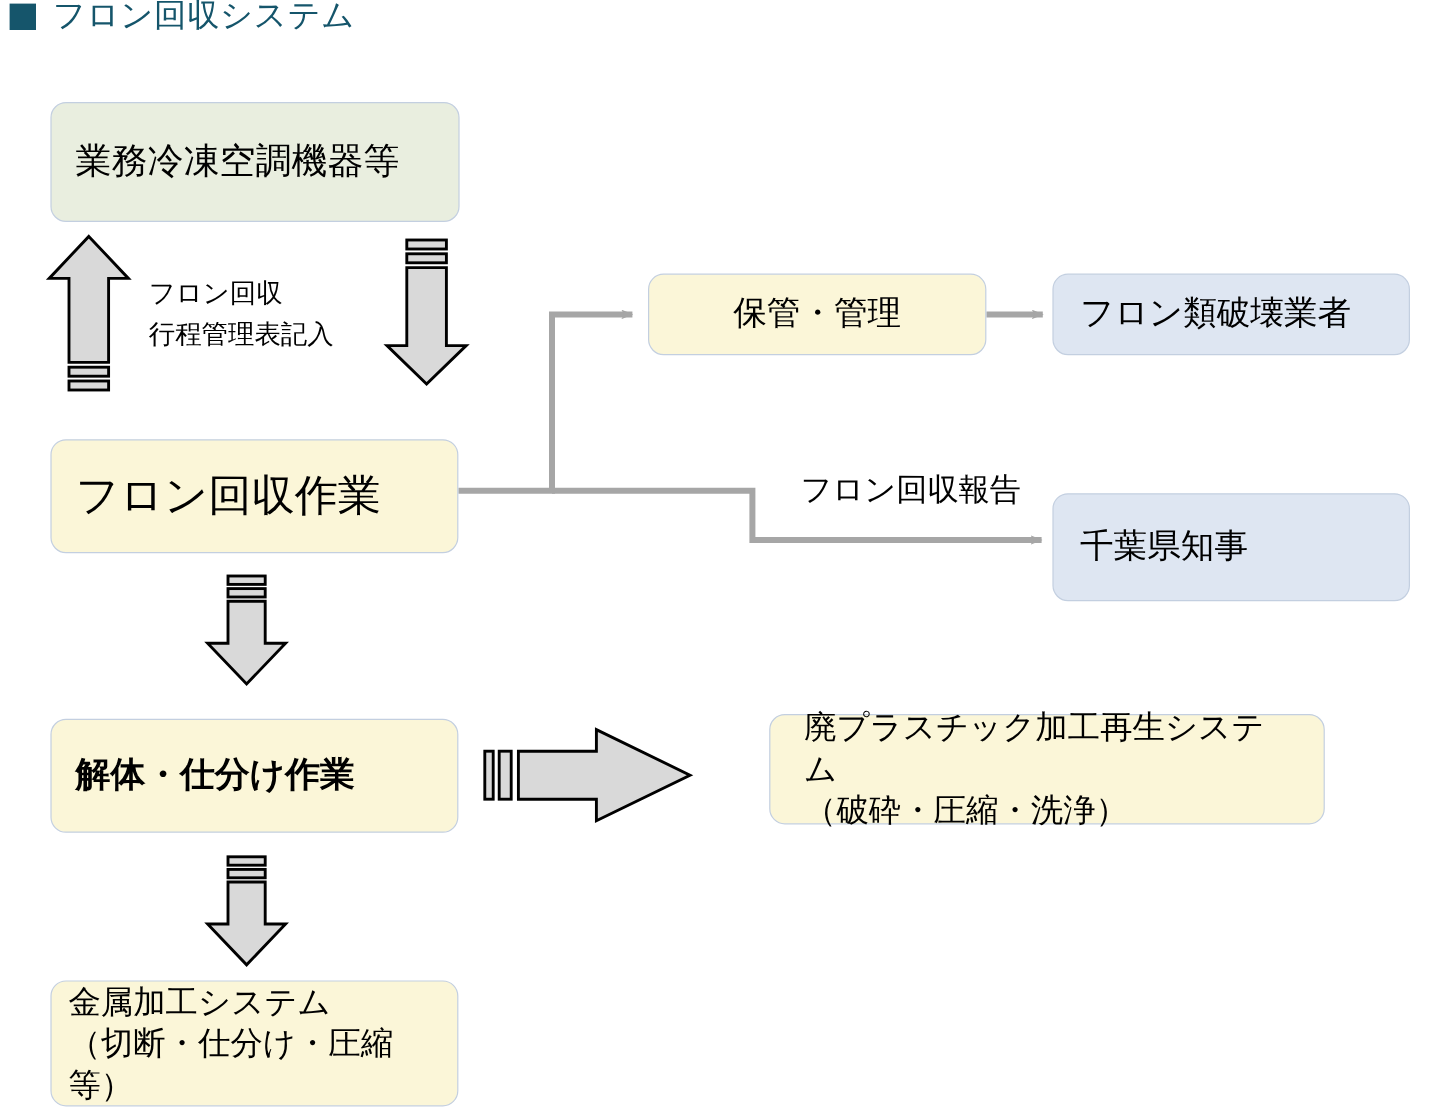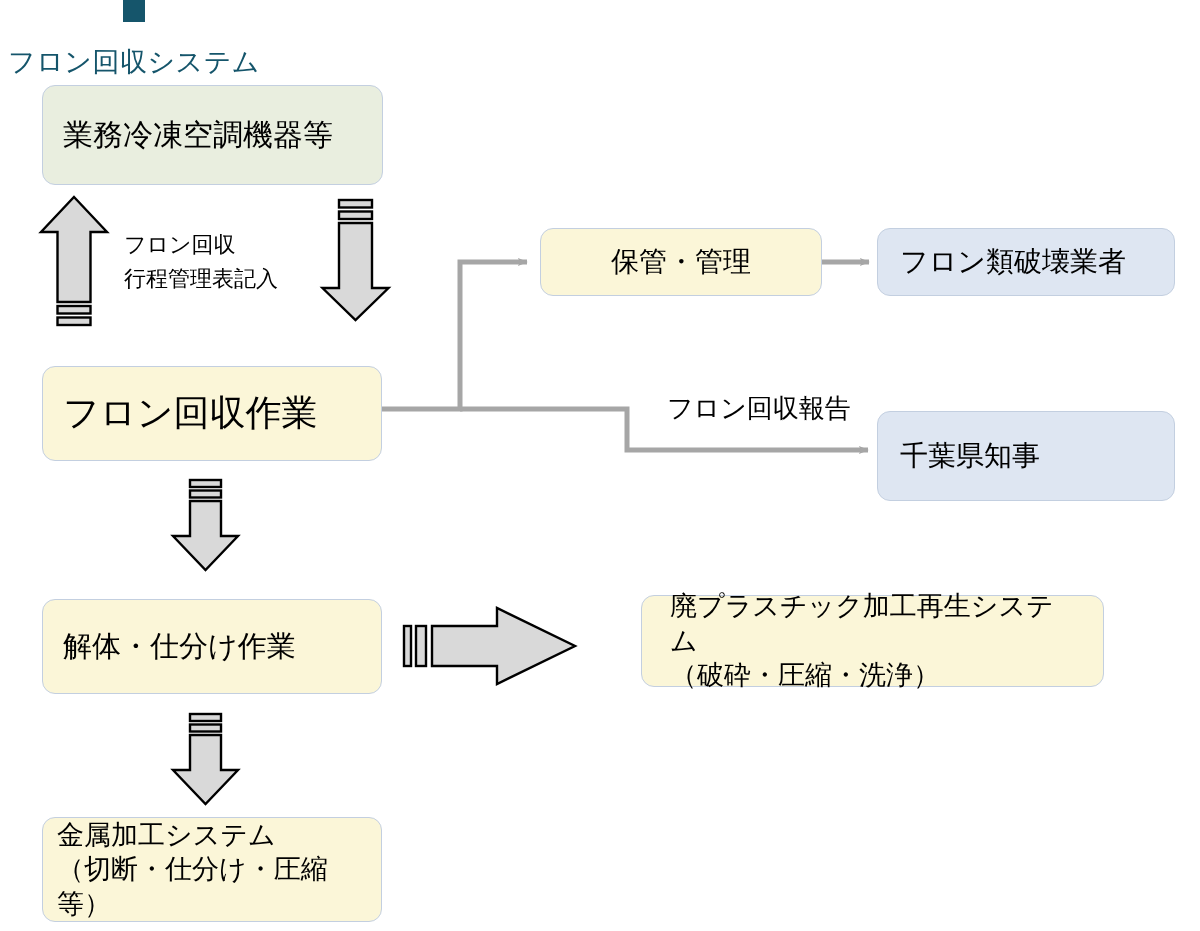--- a/index.html
+++ b/index.html
@@ -19,22 +19,21 @@
     overflow: hidden;
   }
 
   
   .title-row {
     position: absolute;
     left: 8px;
     top: 0;
     display: flex;
     align-items: center;
-    gap: 27px;
-    flex-direction: column;
+    gap: 14px;
   }
   .title-bullet {
     width: 22px;
     height: 22px;
     background: #15556b;
     flex: 0 0 auto;
   }
   .title-text {
     font-size: 27px;
     color: #15556b;
@@ -158,21 +157,21 @@
   </div>
 
   <div class="node cream" style="left:540px; top:228px; width:282px; height:68px; font-size:28px; justify-content:center; padding:0 14px;">
     <span class="label">保管・管理</span>
   </div>
 
   <div class="node blue" style="left:877px; top:411px; width:298px; height:90px; font-size:28px; padding:0 22px;">
     <span class="label">千葉県知事</span>
   </div>
 
-  <div class="node cream" style="left:42px; top:599px; width:340px; height:95px; font-size:29px;">
+  <div class="node cream" style="left:42px; top:599px; width:340px; height:95px; font-size:29px;font-weight:bold;">
     <span class="label">解体・仕分け作業</span>
   </div>
 
   <div class="node cream" style="left:641px; top:595px; width:463px; height:92px; font-size:27px; padding:0 28px;">
     <span class="label">廃プラスチック加工再生システム
 （破砕・圧縮・洗浄）</span>
   </div>
 
   <div class="node cream" style="left:42px; top:817px; width:340px; height:105px; font-size:27px; padding:0 14px;">
     <span class="label">金属加工システム

